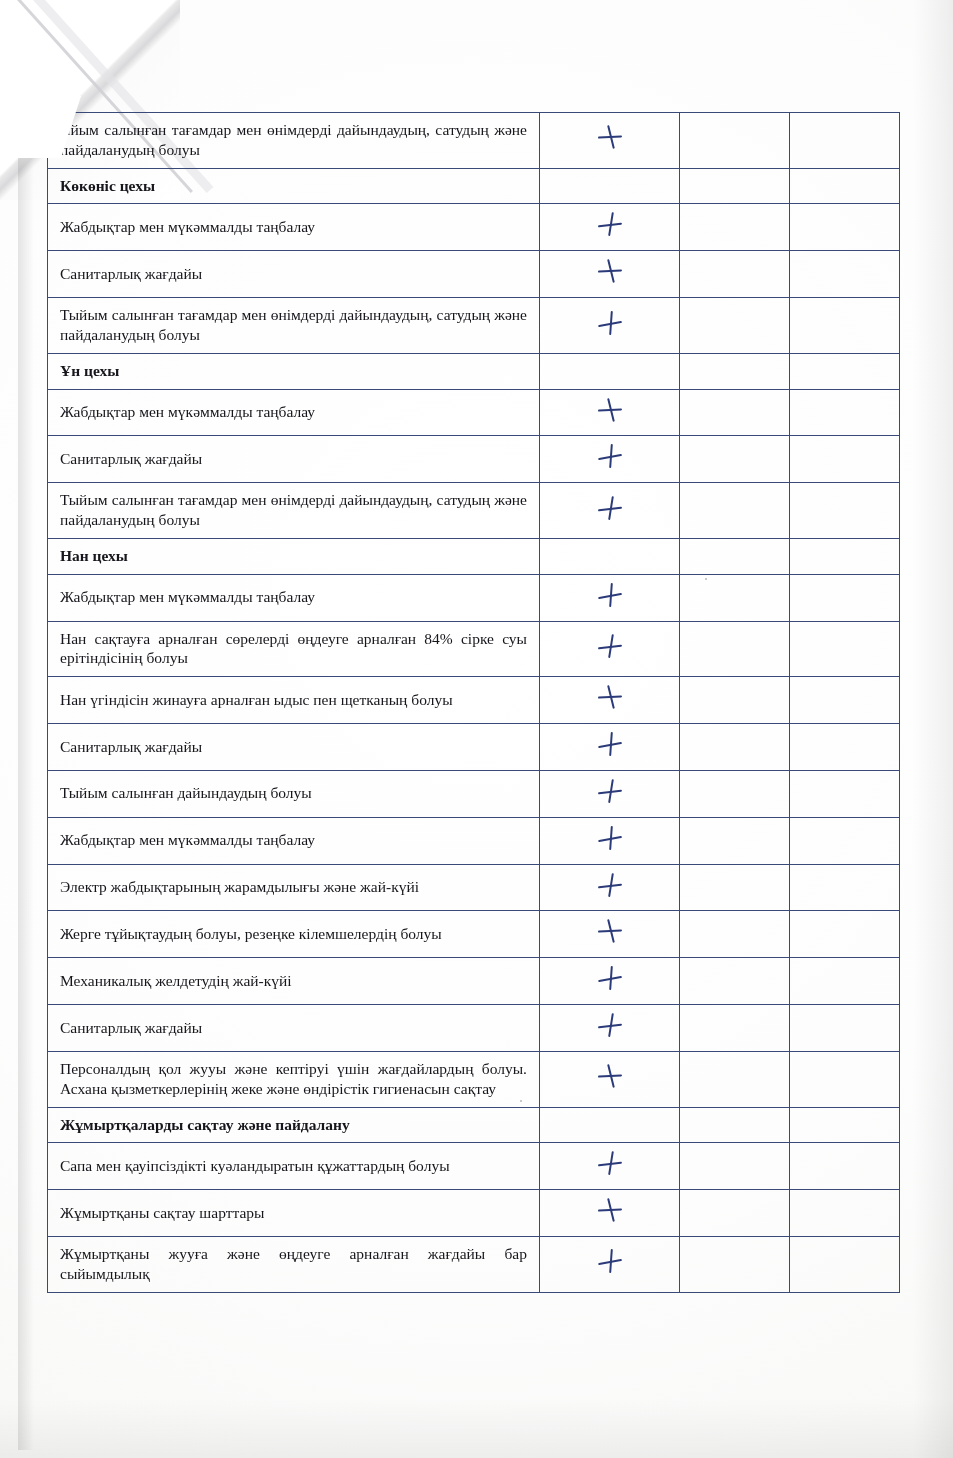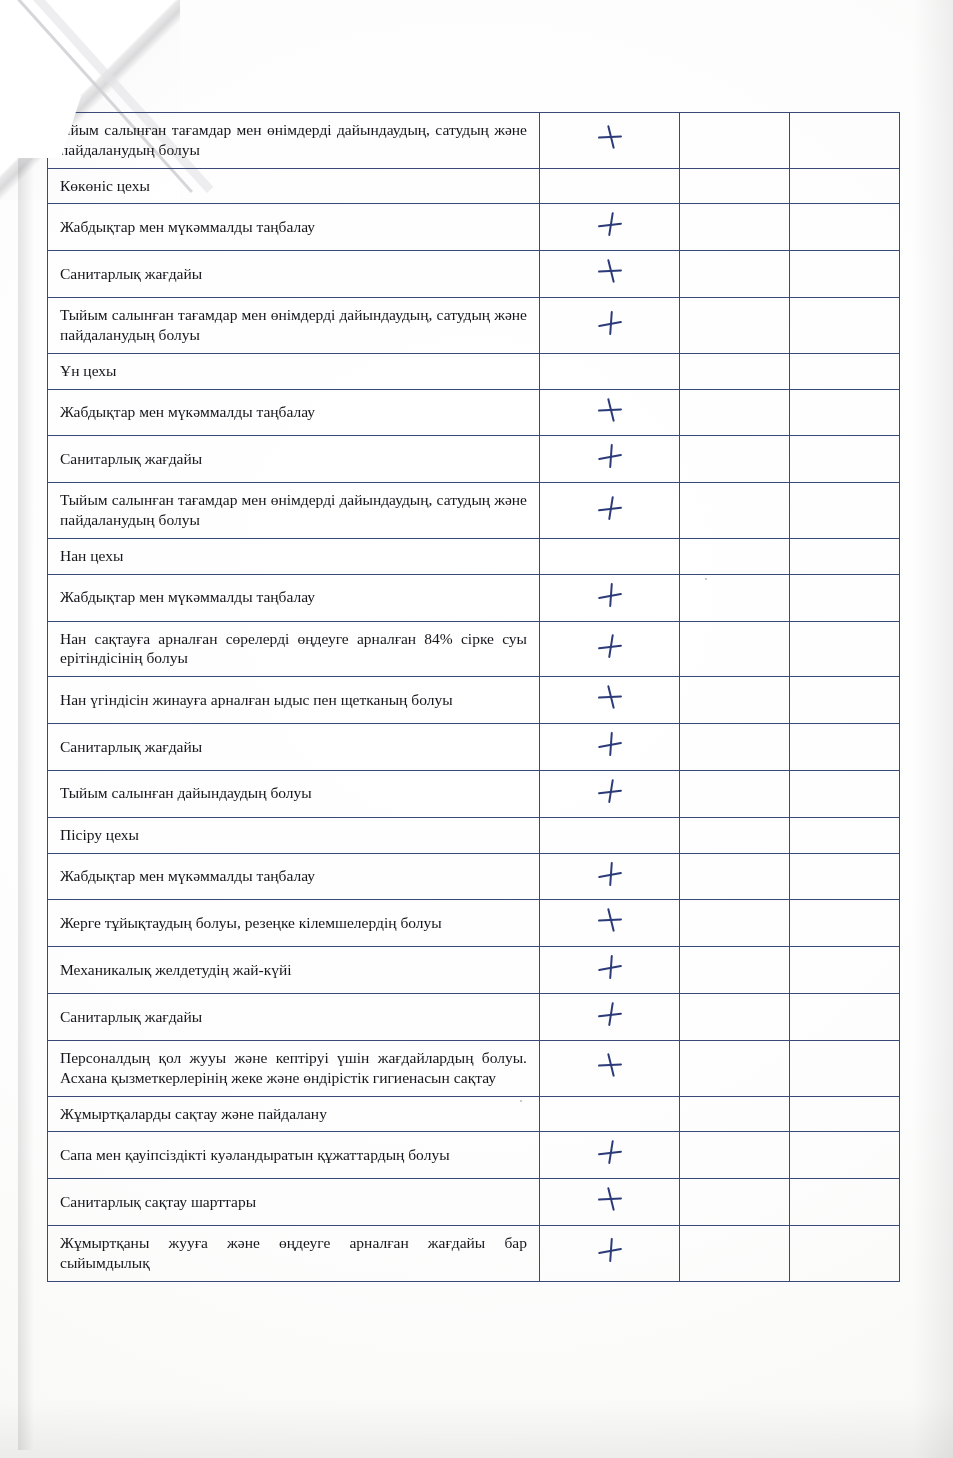--- a/index.html
+++ b/index.html
@@ -96,21 +96,21 @@
 
   td.label {
     text-align: justify;
     text-align-last: left;
     hyphens: none;
   }
   td.label.just {
     text-align: justify;
   }
   td.section {
-    font-weight: normal;
+    font-weight: bold;
     font-size: 16px;
     padding-top: 9px;
     padding-bottom: 9px;
   }
   td.mark {
     text-align: center;
     vertical-align: middle;
   }
   td.blank { }
 
@@ -274,28 +274,28 @@
             <td class="blank"></td>
             <td class="blank"></td>
           </tr>
           <tr>
             <td class="label just">Тыйым салынған дайындаудың болуы</td>
             <td class="mark"><span class="plus " title="+"></span></td>
             <td class="blank"></td>
             <td class="blank"></td>
           </tr>
           <tr>
-            <td class="section">Пісіру цехы</td>
-            <td class="mark"></td>
-            <td class="blank"></td>
-            <td class="blank"></td>
-          </tr>
-          <tr>
             <td class="label just">Жабдықтар мен мүкәммалды таңбалау</td>
             <td class="mark"><span class="plus v3" title="+"></span></td>
+            <td class="blank"></td>
+            <td class="blank"></td>
+          </tr>
+          <tr>
+            <td class="label just">Электр жабдықтарының жарамдылығы және жай-күйі</td>
+            <td class="mark"><span class="plus " title="+"></span></td>
             <td class="blank"></td>
             <td class="blank"></td>
           </tr>
           <tr>
             <td class="label just">Жерге тұйықтаудың болуы, резеңке кілемшелердің болуы</td>
             <td class="mark"><span class="plus v2" title="+"></span></td>
             <td class="blank"></td>
             <td class="blank"></td>
           </tr>
           <tr>
@@ -322,21 +322,21 @@
             <td class="blank"></td>
             <td class="blank"></td>
           </tr>
           <tr>
             <td class="label just">Сапа мен қауіпсіздікті куәландыратын құжаттардың болуы</td>
             <td class="mark"><span class="plus " title="+"></span></td>
             <td class="blank"></td>
             <td class="blank"></td>
           </tr>
           <tr>
-            <td class="label just">Санитарлық сақтау шарттары</td>
+            <td class="label just">Жұмыртқаны сақтау шарттары</td>
             <td class="mark"><span class="plus v2" title="+"></span></td>
             <td class="blank"></td>
             <td class="blank"></td>
           </tr>
           <tr>
             <td class="label just">Жұмыртқаны жууға және өңдеуге арналған жағдайы бар сыйымдылық</td>
             <td class="mark"><span class="plus v3" title="+"></span></td>
             <td class="blank"></td>
             <td class="blank"></td>
           </tr>

